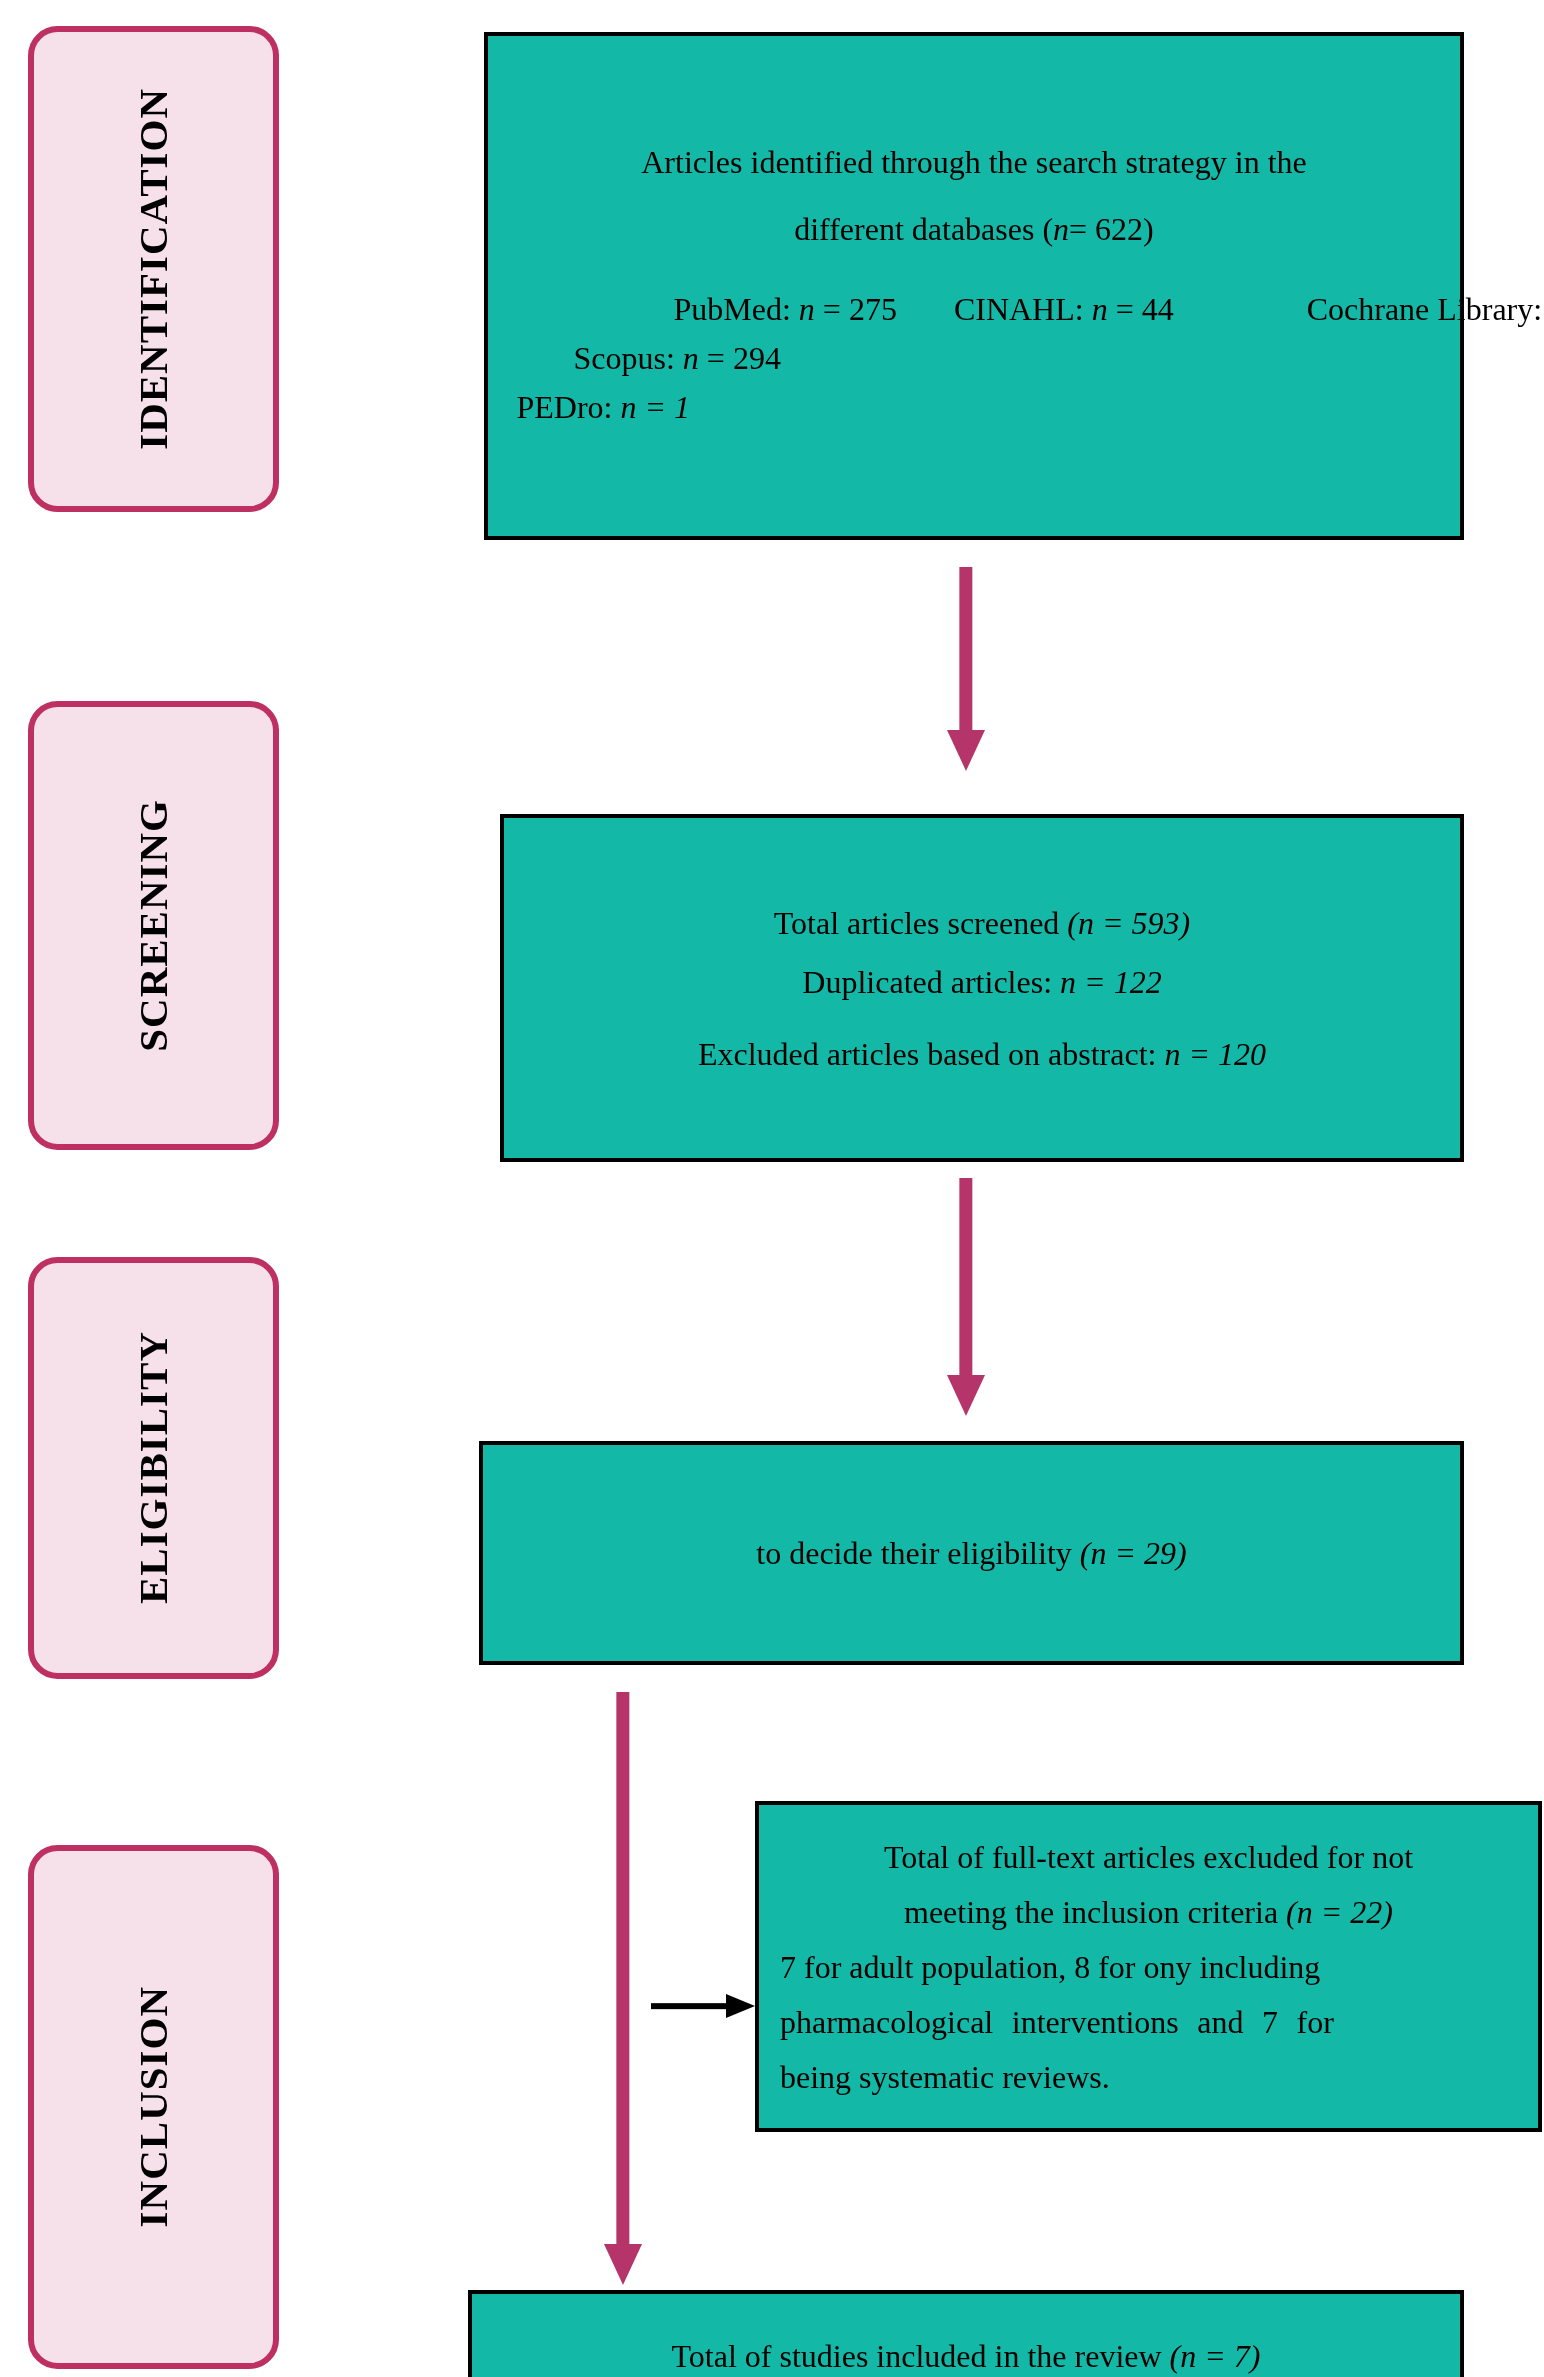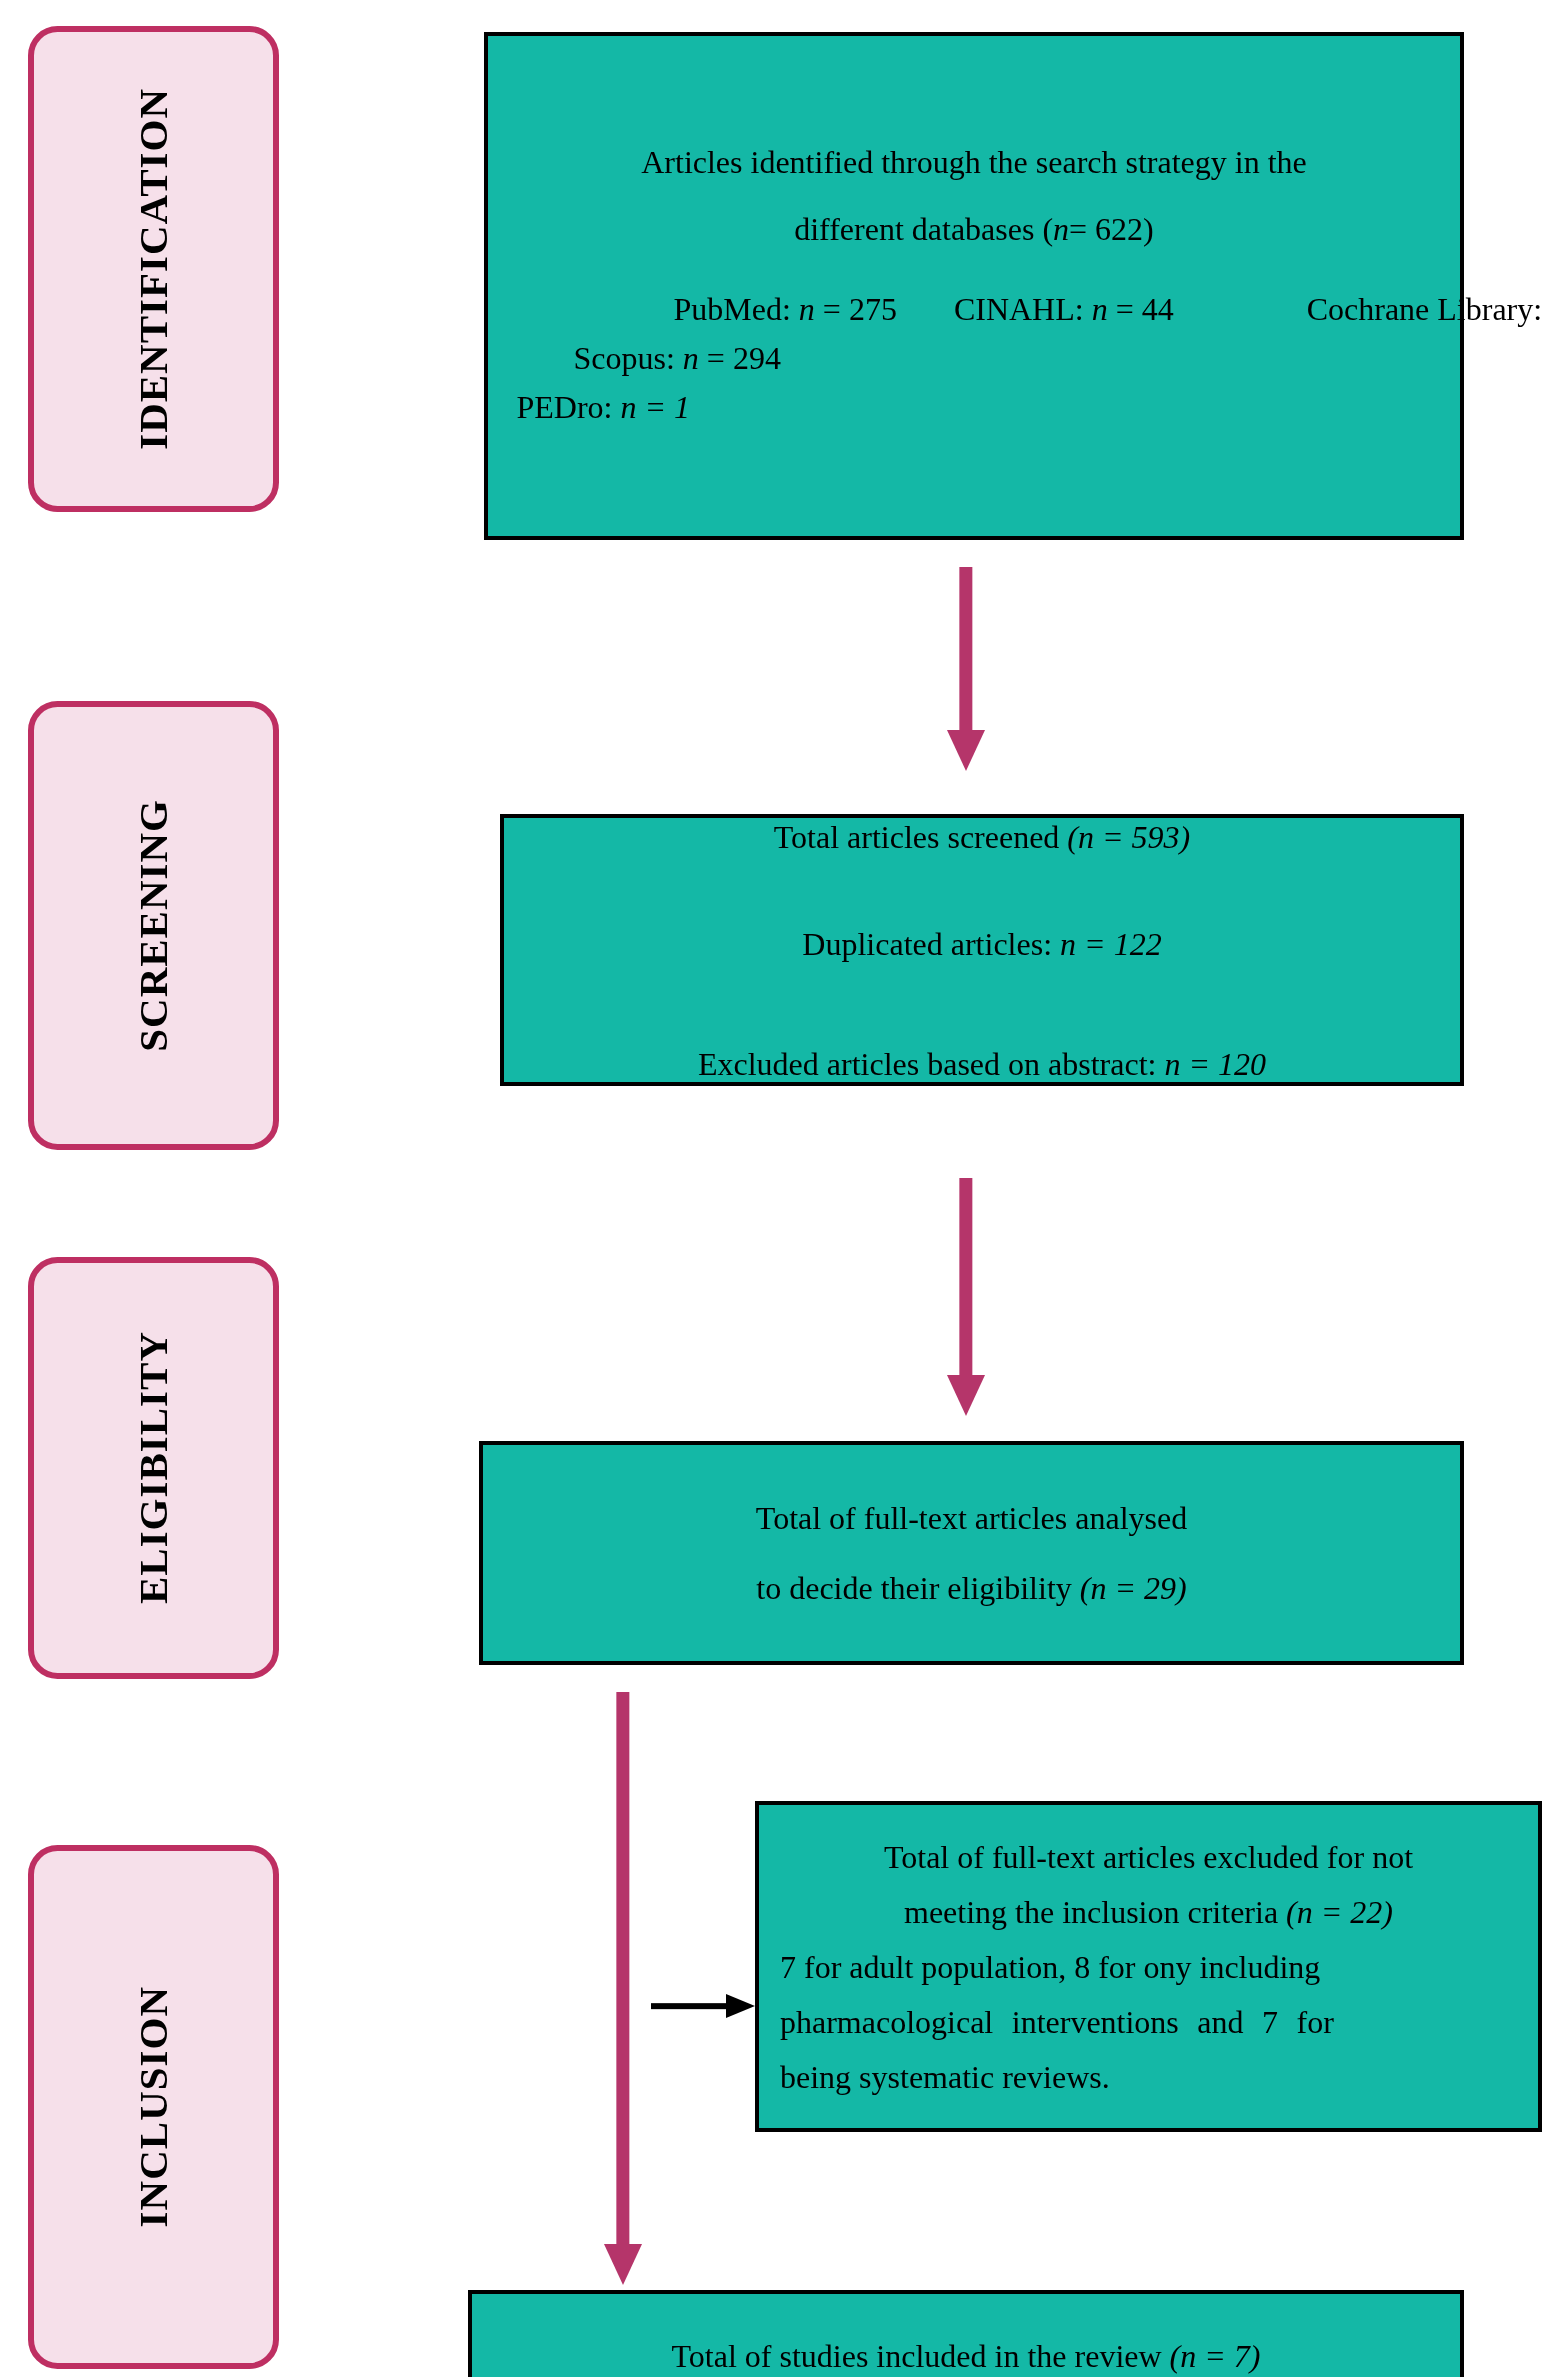--- a/index.html
+++ b/index.html
@@ -175,39 +175,38 @@
         <span class="ital">= 1</span>
       </div>
     </div>
   </div>
 
   <div class="arrow-v" style="left:937px; top:567px; width:57px; height:204px;">
     <div class="shaft" style="width:13.3px; height:165px;"></div>
     <div class="head"></div>
   </div>
 
-  <div class="flow-box" style="left:500px; top:814px; width:964px; height:272px; padding:19px 24px;gap:48px;">
+  <div class="flow-box" style="left:500px; top:814px; width:964px; height:348px; padding:19px 24px;">
     <div class="line" style="margin-bottom:27px;">
       <span>Total articles screened </span><span class="ital">(n = 593)</span>
     </div>
     <div class="line" style="margin-bottom:40px;">
       <span>Duplicated articles: </span><span class="ital">n = 122</span>
     </div>
     <div class="line">
       <span>Excluded articles based on abstract: </span><span class="ital">n = 120</span>
     </div>
   </div>
 
   <div class="arrow-v" style="left:937px; top:1178px; width:57px; height:238px;">
     <div class="shaft" style="width:13.3px; height:199px;"></div>
     <div class="head"></div>
   </div>
 
   <div class="flow-box" style="left:479px; top:1441px; width:985px; height:224px; padding:19px 24px;">
-    <div class="line" style="margin-bottom:38px;">Total of full-text articles analysed</div>
     <div class="line">
       <span>to decide their eligibility </span><span class="ital">(n = 29)</span>
     </div>
   </div>
 
   <div class="arrow-v" style="left:594px; top:1692px; width:57px; height:593px;">
     <div class="shaft" style="width:13.3px; height:554px;"></div>
     <div class="head"></div>
   </div>
 

